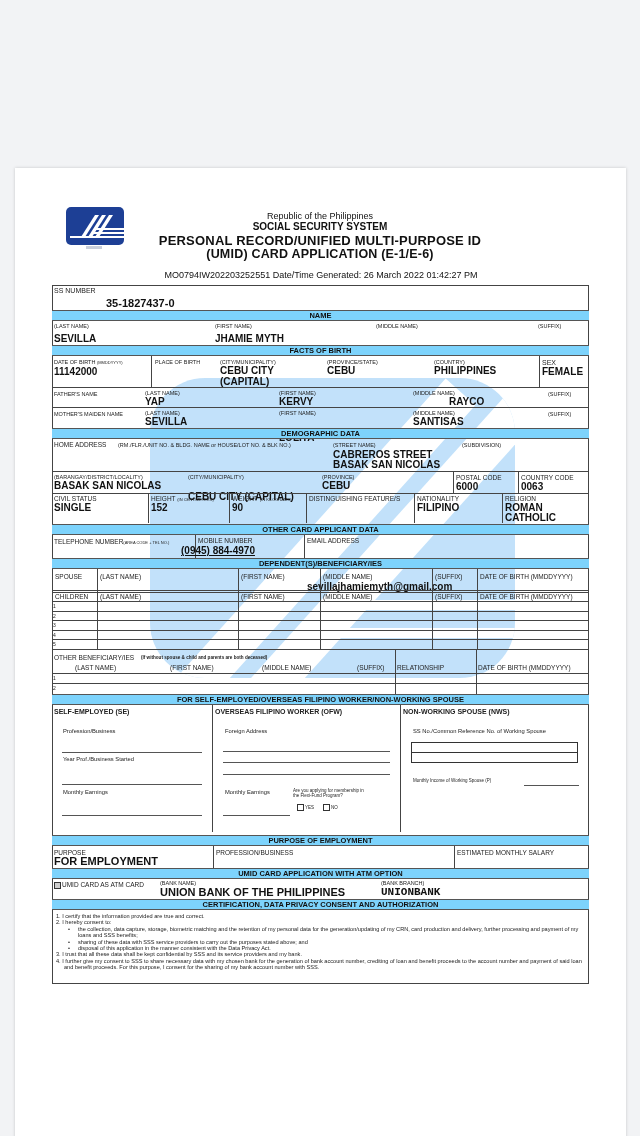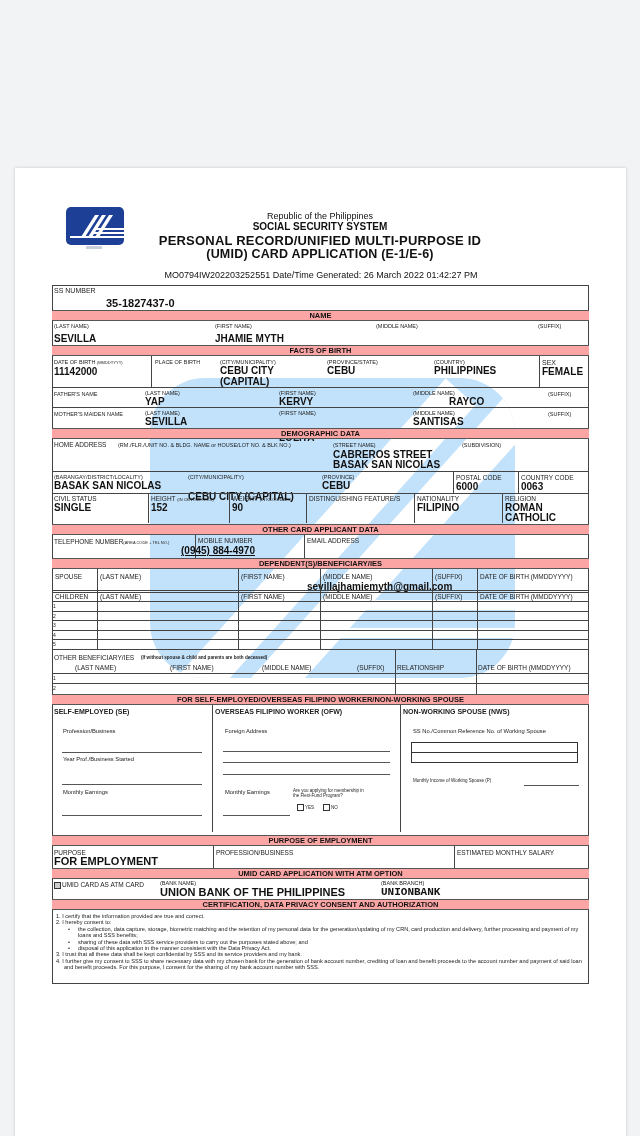--- a/index.html
+++ b/index.html
@@ -13,21 +13,21 @@
   .hdr2 { top:221px; font-size:10px; font-weight:bold; }
   .hdr3 { top:233px; font-size:13px; font-weight:bold; letter-spacing:0.2px; }
   .hdr4 { top:247px; font-size:12.5px; font-weight:bold; letter-spacing:0.2px; }
   .gen { position:absolute; left:52px; width:538px; top:270px; text-align:center; font-size:9px; }
 
   .form { position:absolute; left:52px; top:285px; width:537px; height:699px; border:1.5px solid #444; box-sizing:border-box; }
   .wm { position:absolute; left:150px; top:378px; width:365px; height:300px; background:#bfe0fa; border-radius:55px; opacity:0.95; overflow:hidden; }
   .wm .stripe { position:absolute; background:#fff; width:40px; height:420px; transform:rotate(42deg); }
   .wm .hstripe { position:absolute; background:#fff; height:10px; right:0; }
 
-  .sec { position:absolute; left:52px; width:537px; background:#fca5a5; border-top:1.5px solid #555; border-bottom:1.5px solid #555; box-sizing:border-box; font-size:7.5px; font-weight:bold; text-align:center; line-height:9px; height:11px; }
+  .sec { position:absolute; left:52px; width:537px; background:#7dd3fc; border-top:1.5px solid #555; border-bottom:1.5px solid #555; box-sizing:border-box; font-size:7.5px; font-weight:bold; text-align:center; line-height:9px; height:11px; }
   .hl { position:absolute; height:0; border-top:1px solid #444; }
   .vl { position:absolute; width:0; border-left:1px solid #444; }
   .lbl { position:absolute; font-size:5.5px; color:#222; white-space:nowrap; }
   .lbl2 { position:absolute; font-size:7px; color:#222; white-space:nowrap; }
   .val { position:absolute; font-size:10px; font-weight:bold; white-space:nowrap; line-height:10px; }
   .valL { position:absolute; font-size:11px; font-weight:bold; white-space:nowrap; line-height:11px; }
   .tiny { font-size:4px; }
   .uline { position:absolute; height:0; border-top:1px solid #555; }
   .chk { display:inline-block; width:5px; height:5px; border:1px solid #333; vertical-align:middle; margin-right:1px; }
   .cert { position:absolute; left:56px; top:913px; width:528px; font-size:5.6px; line-height:6.4px; color:#222; }

